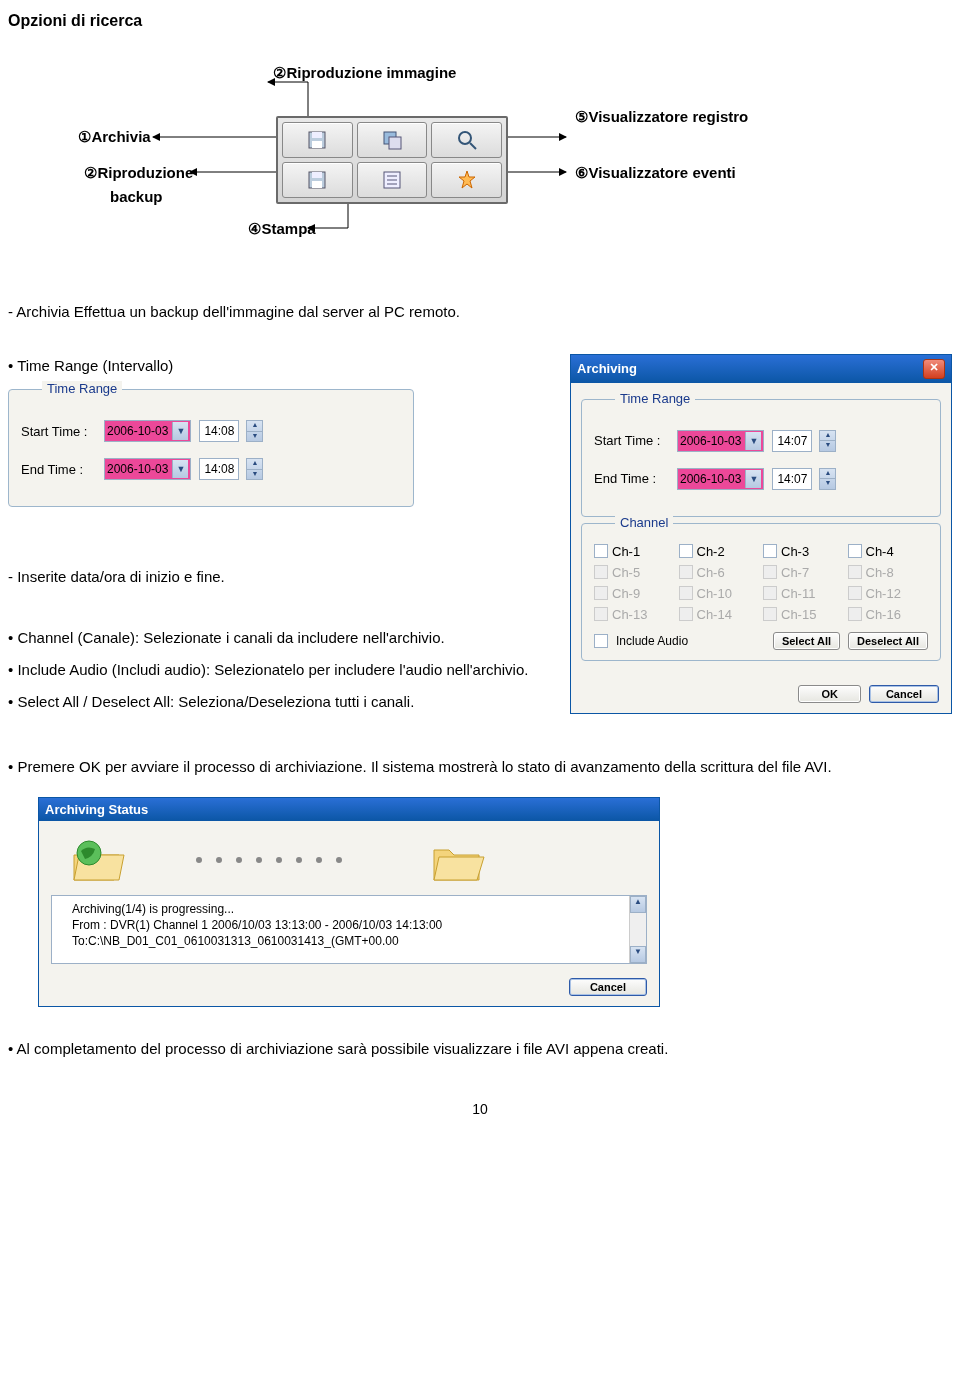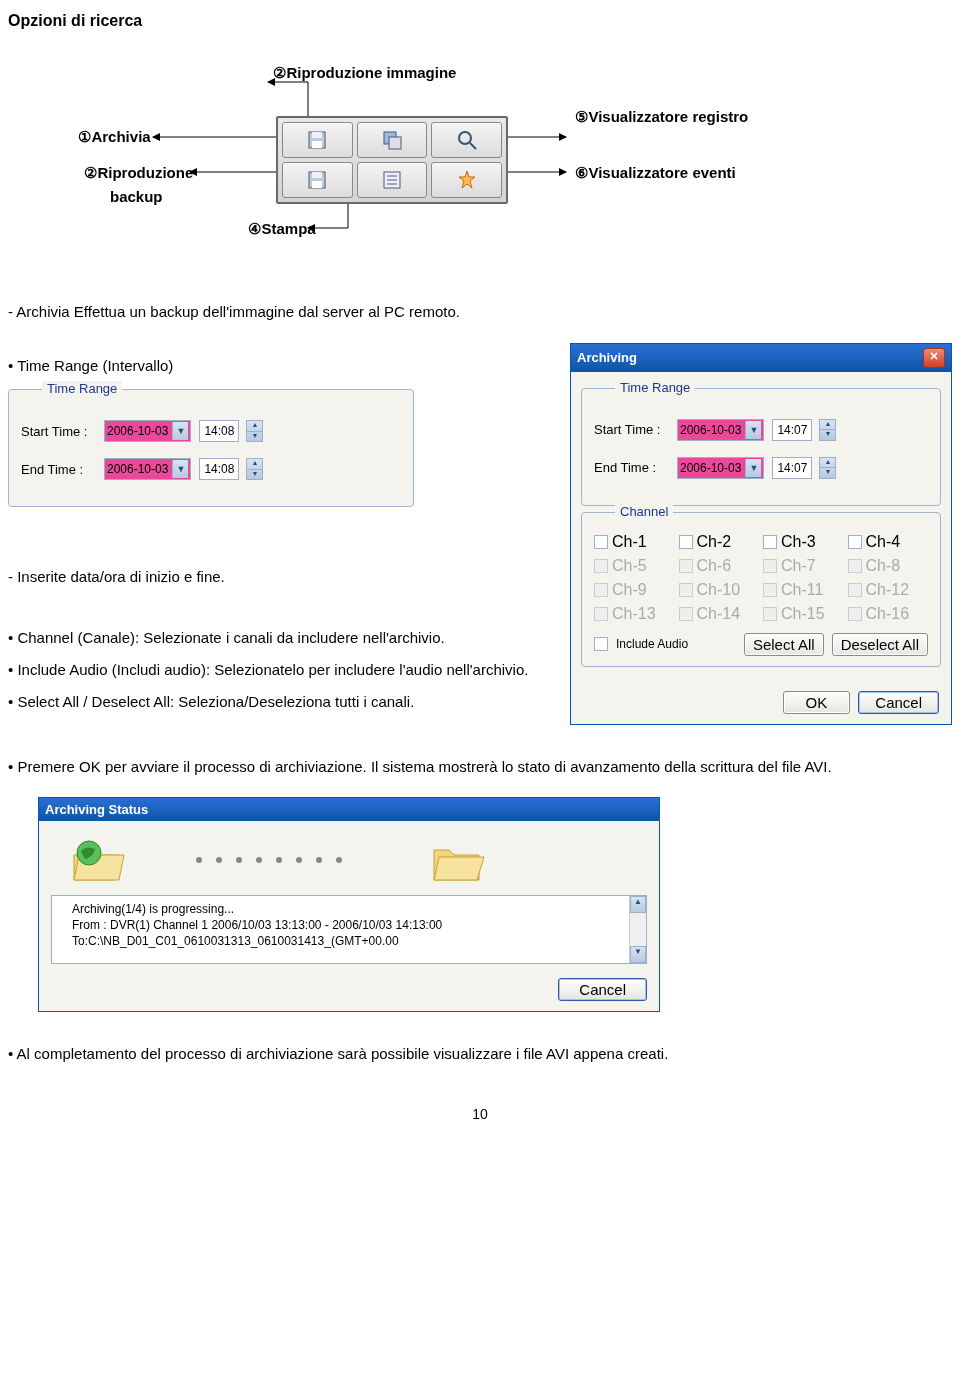--- a/index.html
+++ b/index.html
@@ -185,21 +185,21 @@
   .ch-grid {
     display: grid;
     grid-template-columns: repeat(4, 1fr);
     gap: 6px 4px;
     margin-top: 6px;
   }
   .ch-cell {
     display: flex;
     align-items: center;
     gap: 4px;
-    font-size: 16px;
+    font-size: 13px;
   }
   .ch-cell.disabled { color: #aaa; }
   .ch-box {
     width: 12px;
     height: 12px;
     border: 1px solid #9cb0c7;
     background: #fff;
   }
   .ch-cell.disabled .ch-box { background: #eee; border-color: #ccc; }
 
@@ -207,23 +207,24 @@
     display: flex;
     align-items: center;
     gap: 8px;
     margin-top: 10px;
     font-size: 12px;
   }
   .xp-btn {
     background: linear-gradient(#fdfdfd, #e6e6e0);
     border: 1px solid #8a8a8a;
     border-radius: 3px;
-    font-size: 15px;
+    font-size: 11px;
     padding: 2px 8px;
     box-shadow: 0 0 0 1px #fff inset;
+    font-weight: bold;
   }
   .xp-btn.primary {
     border: 1px solid #2e5aa8;
     box-shadow: 0 0 0 1px #a8c1e5 inset;
   }
   .btn-row {
     display: flex;
     justify-content: flex-end;
     gap: 8px;
     padding: 8px 12px 10px 12px;

